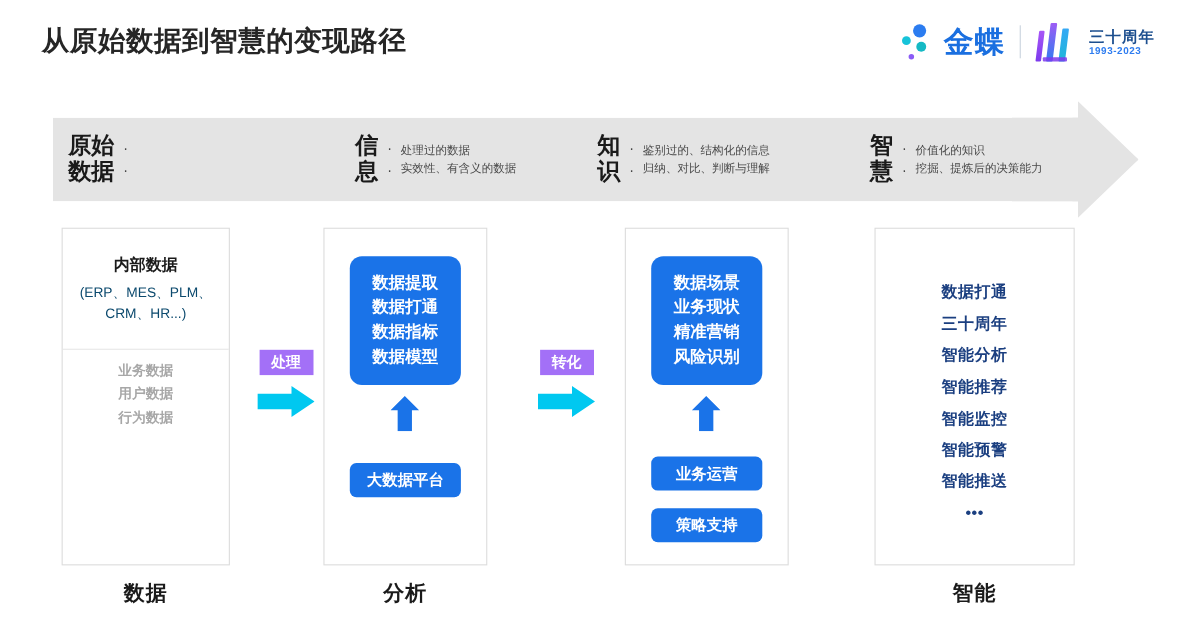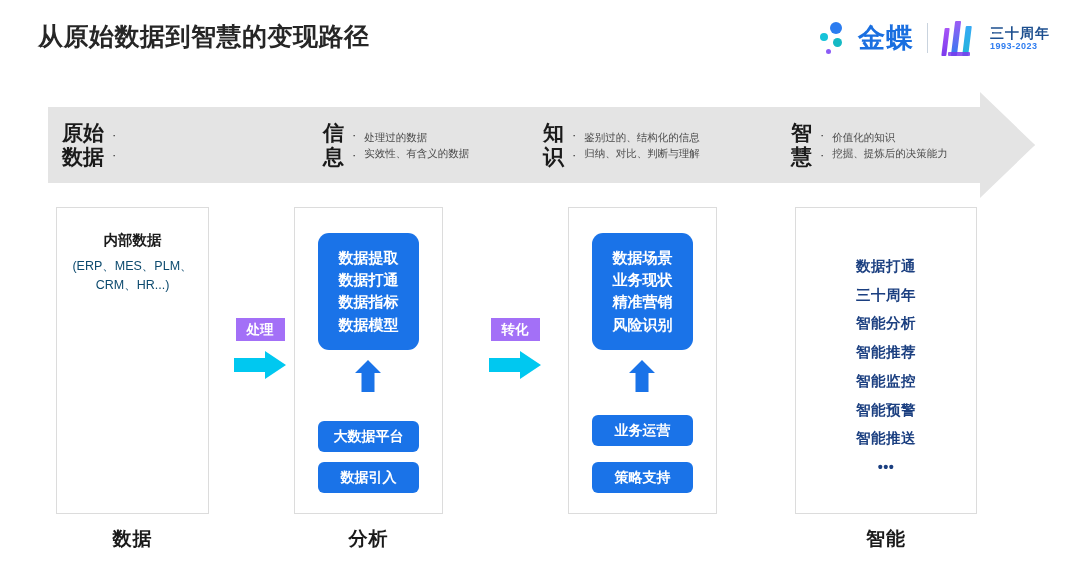--- a/index.html
+++ b/index.html
@@ -226,34 +226,38 @@
     </div>
 
   </div>
 
   <div class="card card-1">
     <div class="seg seg-a">
       <div class="seg-title">内部数据</div>
       <div class="seg-line">(ERP、MES、PLM、</div>
       <div class="seg-line">CRM、HR...)</div>
     </div>
+    <div class="seg seg-b">
+      <div class="seg-gray">业务数据</div>
+      <div class="seg-gray">用户数据</div>
+      <div class="seg-gray">行为数据</div>
+    </div>
   </div>
 
   <div class="card card-2"></div>
   <div class="blue-box bb-2">
     <span>数据提取</span>
     <span>数据打通</span>
     <span>数据指标</span>
     <span>数据模型</span>
   </div>
   <svg class="up-arrow ua-2" viewBox="0 0 26 32" xmlns="http://www.w3.org/2000/svg">
     <polygon points="13,0 26,13 19.5,13 19.5,32 6.5,32 6.5,13 0,13" fill="#1a73e8"></polygon>
   </svg>
   <div class="pill p2a">大数据平台</div>
-  <div class="pill p2b">数据引入</div>
 
   <div class="card card-3"></div>
   <div class="blue-box bb-3">
     <span>数据场景</span>
     <span>业务现状</span>
     <span>精准营销</span>
     <span>风险识别</span>
   </div>
   <svg class="up-arrow ua-3" viewBox="0 0 26 32" xmlns="http://www.w3.org/2000/svg">
     <polygon points="13,0 26,13 19.5,13 19.5,32 6.5,32 6.5,13 0,13" fill="#1a73e8"></polygon>

